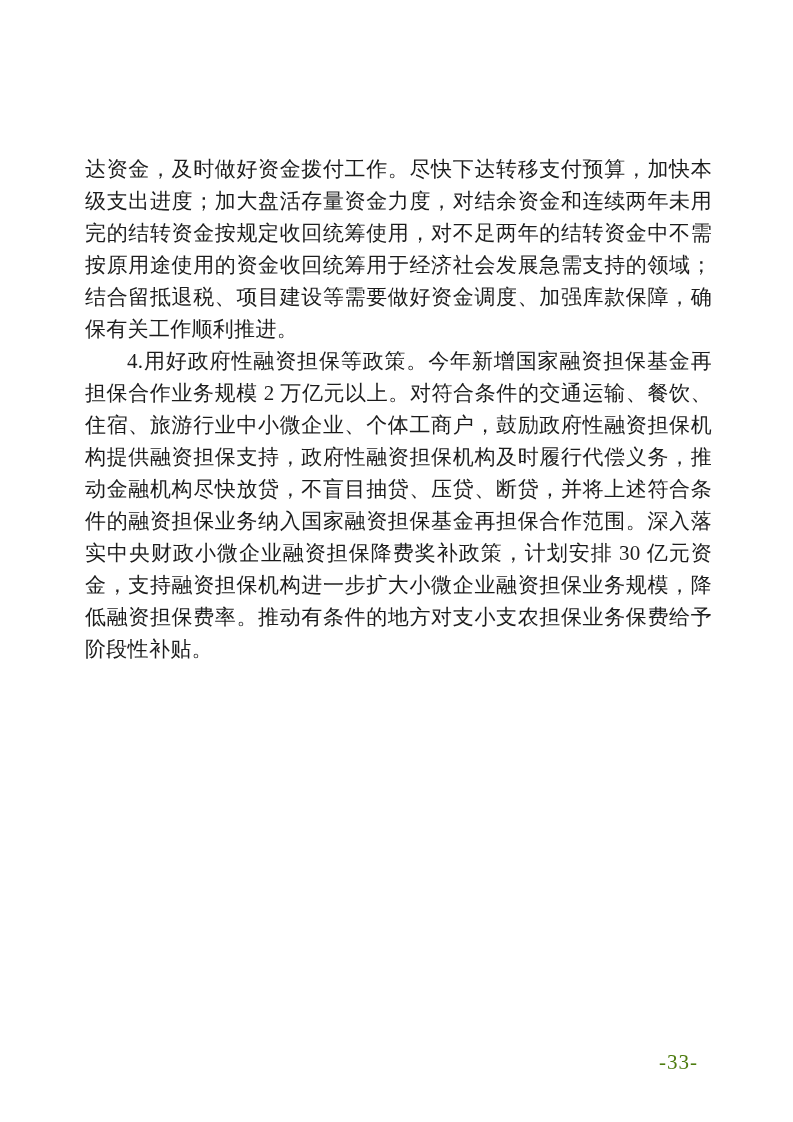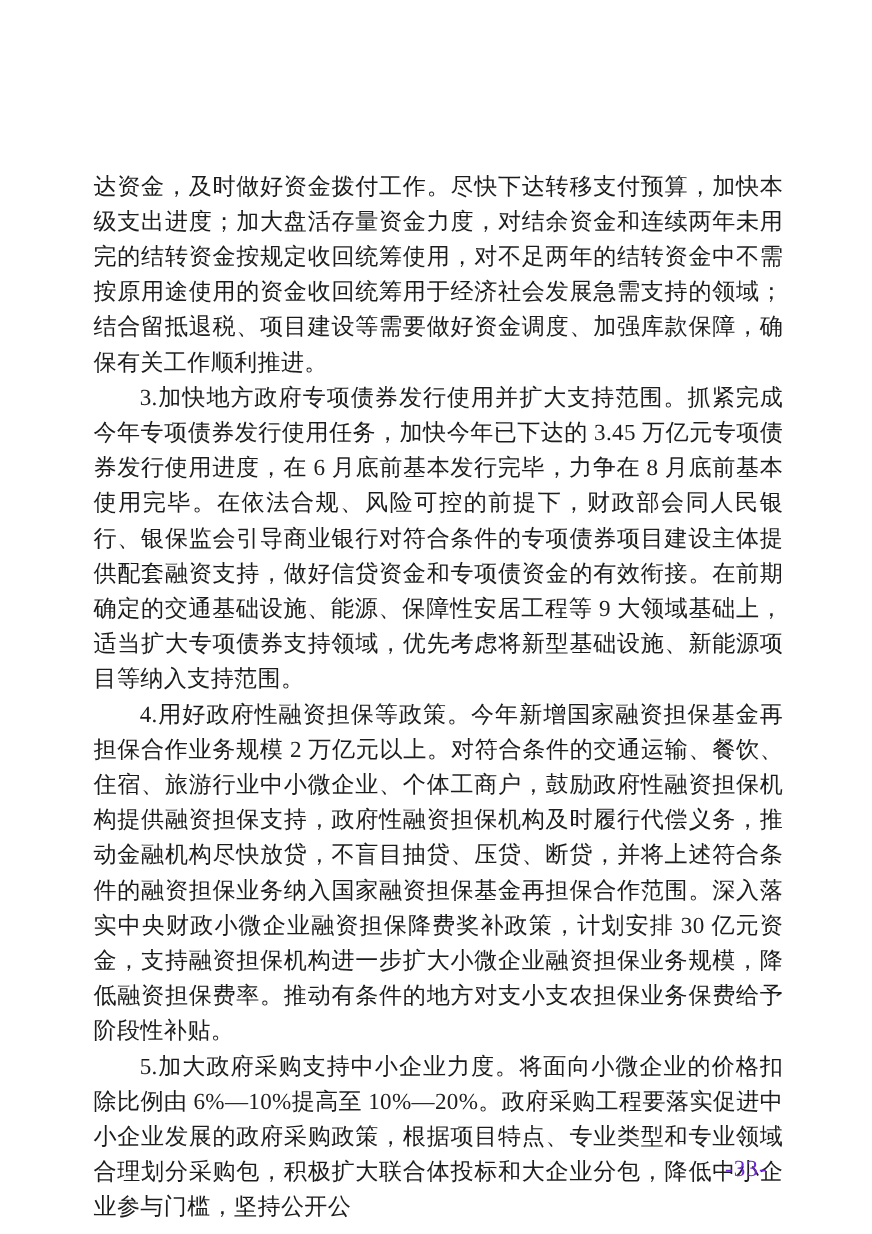--- a/index.html
+++ b/index.html
@@ -36,27 +36,25 @@
     text-indent: 2em;
   }
   .page-number {
     position: absolute;
     top: 1038px;
     left: 0;
     right: 95px;
     text-align: right;
     font-size: 21px;
     letter-spacing: 1px;
-    color: #6d28d9;
+    color: #4d7c0f;
   }
 </style>
 </head>
 <body>
 
 <div class="page">
   <div class="body-text">
     <p>达资金，及时做好资金拨付工作。尽快下达转移支付预算，加快本级支出进度；加大盘活存量资金力度，对结余资金和连续两年未用完的结转资金按规定收回统筹使用，对不足两年的结转资金中不需按原用途使用的资金收回统筹用于经济社会发展急需支持的领域；结合留抵退税、项目建设等需要做好资金调度、加强库款保障，确保有关工作顺利推进。</p>
-    <p class="indent">3.加快地方政府专项债券发行使用并扩大支持范围。抓紧完成今年专项债券发行使用任务，加快今年已下达的 3.45 万亿元专项债券发行使用进度，在 6 月底前基本发行完毕，力争在 8 月底前基本使用完毕。在依法合规、风险可控的前提下，财政部会同人民银行、银保监会引导商业银行对符合条件的专项债券项目建设主体提供配套融资支持，做好信贷资金和专项债资金的有效衔接。在前期确定的交通基础设施、能源、保障性安居工程等 9 大领域基础上，适当扩大专项债券支持领域，优先考虑将新型基础设施、新能源项目等纳入支持范围。</p>
     <p class="indent">4.用好政府性融资担保等政策。今年新增国家融资担保基金再担保合作业务规模 2 万亿元以上。对符合条件的交通运输、餐饮、住宿、旅游行业中小微企业、个体工商户，鼓励政府性融资担保机构提供融资担保支持，政府性融资担保机构及时履行代偿义务，推动金融机构尽快放贷，不盲目抽贷、压贷、断贷，并将上述符合条件的融资担保业务纳入国家融资担保基金再担保合作范围。深入落实中央财政小微企业融资担保降费奖补政策，计划安排 30 亿元资金，支持融资担保机构进一步扩大小微企业融资担保业务规模，降低融资担保费率。推动有条件的地方对支小支农担保业务保费给予阶段性补贴。</p>
-    <p class="indent">5.加大政府采购支持中小企业力度。将面向小微企业的价格扣除比例由 6%—10%提高至 10%—20%。政府采购工程要落实促进中小企业发展的政府采购政策，根据项目特点、专业类型和专业领域合理划分采购包，积极扩大联合体投标和大企业分包，降低中小企业参与门槛，坚持公开公</p>
   </div>
   <div class="page-number">-33-</div>
 </div>
 
 </body></html>

